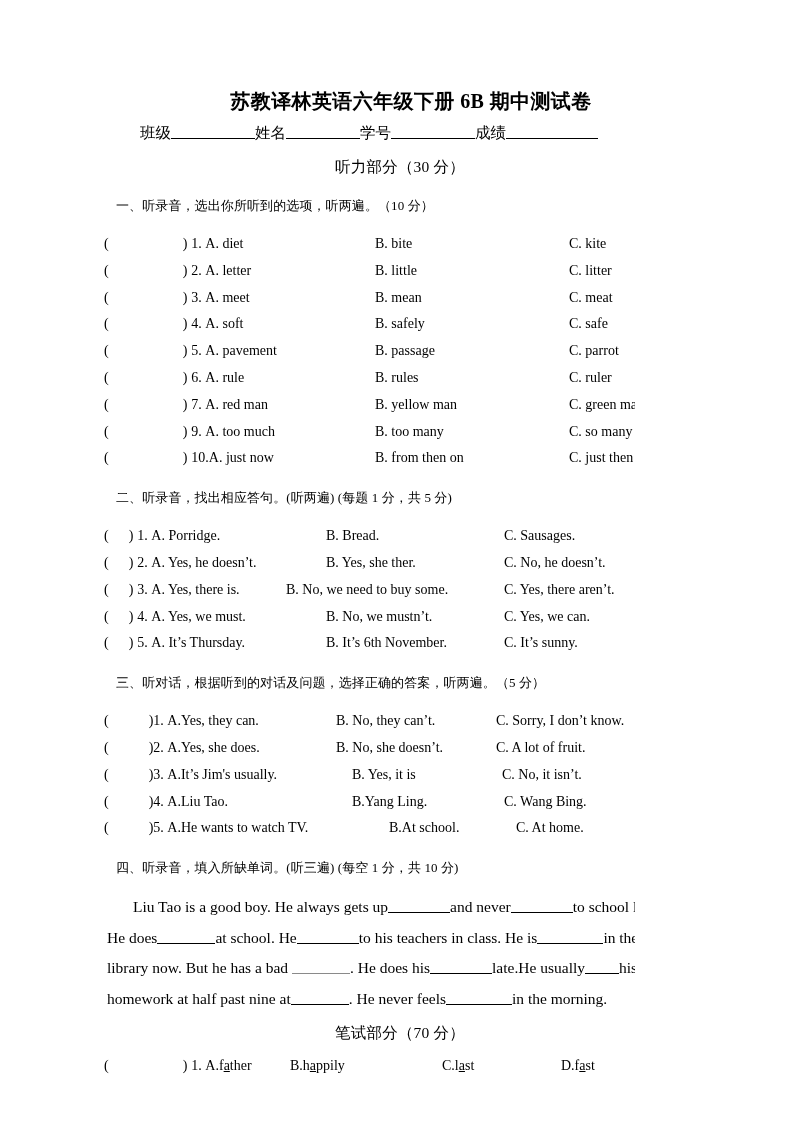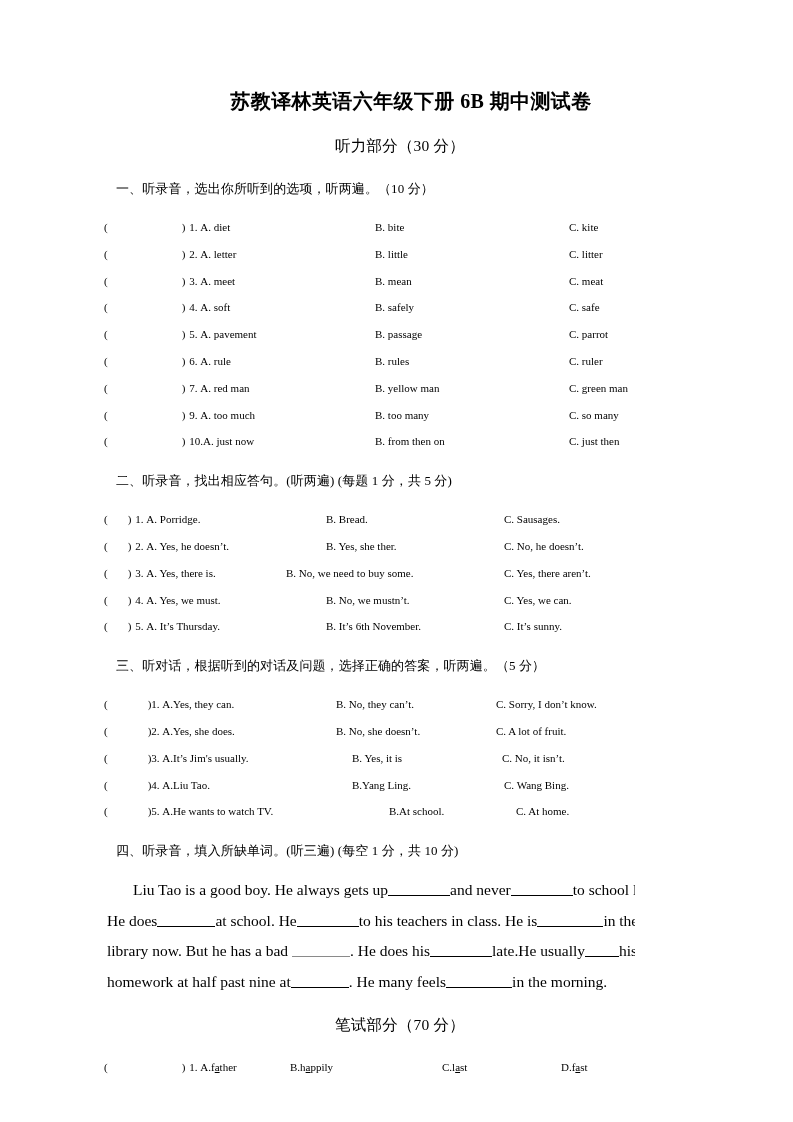--- a/index.html
+++ b/index.html
@@ -58,34 +58,34 @@
   .w1 { width: 84px; }
   .w2 { width: 74px; }
   .w3 { width: 84px; }
   .w4 { width: 92px; }
 
   
   .part-heading {
     font-size: 15.5px;
     text-align: center;
     line-height: 27px;
-    margin: 16px;
+    margin: 7px;
     letter-spacing: 0.2px;
   }
   .sec-heading {
     font-size: 13px;
     line-height: 27px;
     margin: 12px;
     letter-spacing: 0.1px;
     white-space: nowrap;
   }
 
   
   .q-row {
-    font-size: 11px;
+    font-size: 14px;
     line-height: 26.8px;
     height: 26.8px;
     margin: 0;
     position: relative;
     white-space: nowrap;
   }
   .q-row .par {
     display: inline-block;
   }
   .q-row .opt {
@@ -130,20 +130,21 @@
   .ul-letter { text-decoration: underline; }
 </style>
 </head>
 <body>
 
 <div class="page">
   <div class="sheet">
 
     <div class="doc-title">苏教译林英语六年级下册 6B 期中测试卷</div>
 
+    <div class="info-line"><span>班级</span><span class="blank-ul w1"></span><span>姓名</span><span class="blank-ul w2"></span><span>学号</span><span class="blank-ul w3"></span><span>成绩</span><span class="blank-ul w4"></span></div>
 
     <div class="part-heading">听力部分（30 分）</div>
 
     <div class="sec-heading">一、听录音，选出你所听到的选项，听两遍。（10 分）</div>
 
     <div class="q-row"><span class="par">(</span><span class="br-wide"></span><span class="par">)</span><span class="num-a">1.</span>&nbsp;<span>A. diet</span><span class="opt" style="left:271px">B. bite</span><span class="opt" style="left:465px">C. kite</span></div>
     <div class="q-row"><span class="par">(</span><span class="br-wide"></span><span class="par">)</span><span class="num-a">2.</span>&nbsp;<span>A. letter</span><span class="opt" style="left:271px">B. little</span><span class="opt" style="left:465px">C. litter</span></div>
     <div class="q-row"><span class="par">(</span><span class="br-wide"></span><span class="par">)</span><span class="num-a">3.</span>&nbsp;<span>A. meet</span><span class="opt" style="left:271px">B. mean</span><span class="opt" style="left:465px">C. meat</span></div>
     <div class="q-row"><span class="par">(</span><span class="br-wide"></span><span class="par">)</span><span class="num-a">4.</span>&nbsp;<span>A. soft</span><span class="opt" style="left:271px">B. safely</span><span class="opt" style="left:465px">C. safe</span></div>
     <div class="q-row"><span class="par">(</span><span class="br-wide"></span><span class="par">)</span><span class="num-a">5.</span>&nbsp;<span>A. pavement</span><span class="opt" style="left:271px">B. passage</span><span class="opt" style="left:465px">C. parrot</span></div>
@@ -170,21 +171,21 @@
 
     <div class="sec-heading">四、听录音，填入所缺单词。(听三遍)  (每空 1 分，共 10 分)</div>
 
     <div class="cloze">
       <div class="cloze-line"><span class="indent"></span><span>Liu Tao is a good boy. He always gets up</span><span class="fill f62"></span><span>and never</span><span class="fill f62"></span><span>to school late.</span></div>
 
       <div class="cloze-line"><span>He does</span><span class="fill f58"></span><span>at school. He</span><span class="fill f62"></span><span>to his teachers in class. He is</span><span class="fill f66"></span><span>in the</span></div>
 
       <div class="cloze-line"><span>library now. But he has a bad</span>&nbsp;<span class="fill f58 f-grey"></span><span>. He does his</span><span class="fill f62"></span><span>late.He usually</span><span class="fill f34"></span><span>his</span></div>
 
-      <div class="cloze-line"><span>homework at half past nine at</span><span class="fill f58"></span><span>. He many feels</span><span class="fill f66"></span><span>in the morning.</span></div>
+      <div class="cloze-line"><span>homework at half past nine at</span><span class="fill f58"></span><span>. He never feels</span><span class="fill f66"></span><span>in the morning.</span></div>
     </div>
 
     <div class="part-heading">笔试部分（70 分）</div>
 
 
     <div class="q-row"><span class="par">(</span><span class="br-wide"></span><span class="par">)</span><span class="num-a">1.</span>&nbsp;<span><span>A.f</span><span class="ul-letter">a</span><span>ther</span></span><span class="opt" style="left:186px"><span>B.h</span><span class="ul-letter">a</span><span>ppily</span></span><span class="opt" style="left:338px"><span>C.l</span><span class="ul-letter">a</span><span>st</span></span><span class="opt" style="left:457px"><span>D.f</span><span class="ul-letter">a</span><span>st</span></span></div>
 
   </div>
 </div>
 

